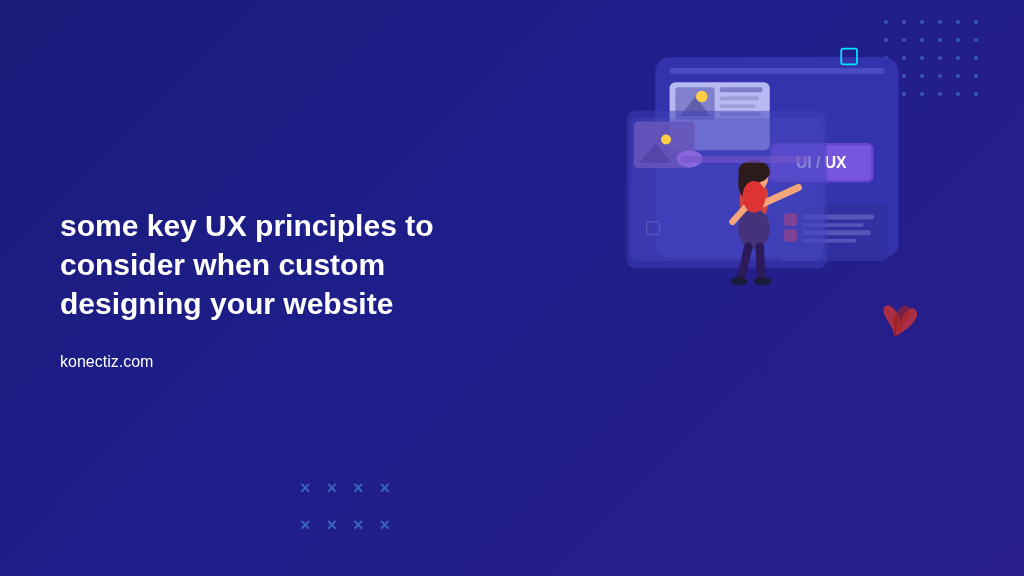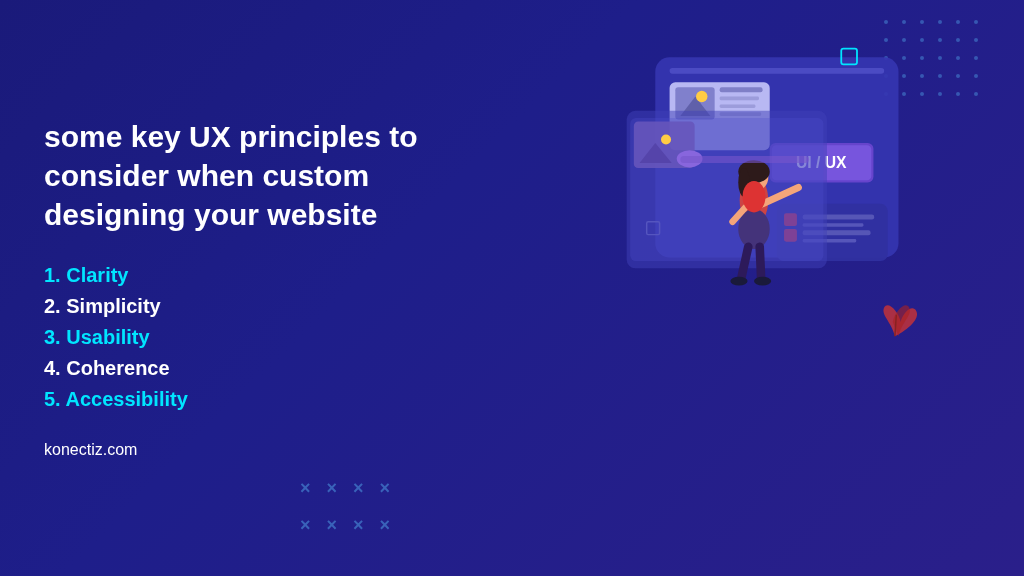--- a/index.html
+++ b/index.html
@@ -59,21 +59,21 @@
     .x-mark {
       font-size: 18px;
       color: #4a90d9;
       opacity: 0.6;
       font-weight: bold;
     }
 
     
     .left-content {
       width: 500px;
-      padding: 40px 44px;
+      padding: 40px 60px;
       z-index: 2;
     }
 
     .main-title {
       font-size: 30px;
       font-weight: 900;
       color: #ffffff;
       line-height: 1.3;
       margin-bottom: 30px;
     }
@@ -154,27 +154,20 @@
         <div class="dot"></div>
       <div class="dot"></div>
         <div class="dot"></div>
         <div class="dot"></div>
     </div>
   </div>
 
   <div class="left-content">
     <h1 class="main-title">some key UX principles to consider when custom designing your website</h1>
 
-    <ul class="principles-list">
-      <li class="cyan">1. Clarity</li>
-      <li>2. Simplicity</li>
-      <li class="cyan">3. Usability</li>
-      <li>4. Coherence</li>
-      <li class="cyan">5. Accessibility</li>
-    </ul>
 
     <div class="website-url">konectiz.com</div>
   </div>
 
   <div class="dots-bottom">
     <span class="x-mark">×</span>
     <span class="x-mark">×</span>
     <span class="x-mark">×</span>
     <span class="x-mark">×</span>
     <span class="x-mark">×</span>

